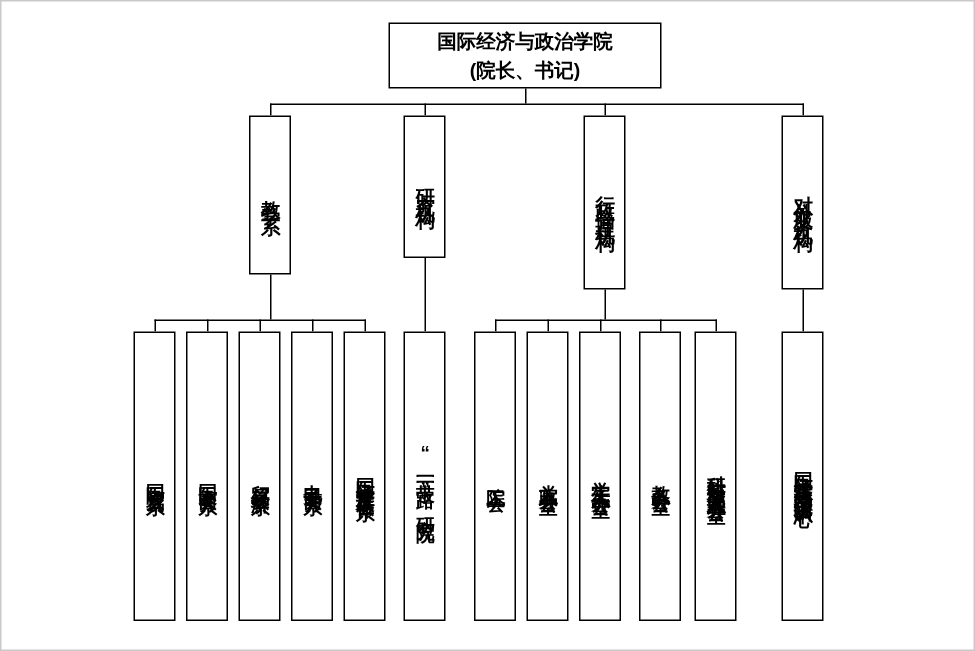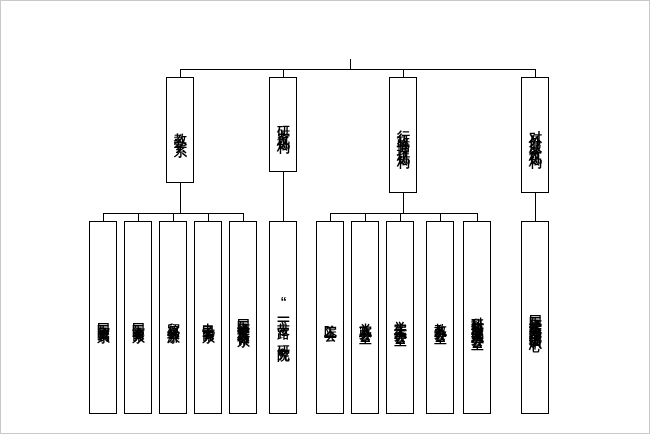--- a/index.html
+++ b/index.html
@@ -22,20 +22,24 @@
     font-weight:bold; font-size:13px; letter-spacing:5px; white-space:nowrap;
   }
   .leaf { top:220px; height:193px; }
   .leaf .vtext { font-size:12.5px; letter-spacing:2px; }
 </style>
 </head>
 <body>
 
 <div class="canvas">
 
+  <div class="box root-box">
+    <div>国际经济与政治学院</div>
+    <div>(院长、书记)</div>
+  </div>
 
   <div class="line" style="left:349px;top:58px;width:1px;height:10px;"></div>
   <div class="line" style="left:179px;top:68px;width:356px;height:1px;"></div>
   <div class="line" style="left:179px;top:68px;width:1px;height:8px;"></div>
   <div class="line" style="left:282px;top:68px;width:1px;height:8px;"></div>
   <div class="line" style="left:402px;top:68px;width:1px;height:8px;"></div>
   <div class="line" style="left:534px;top:68px;width:1px;height:8px;"></div>
 
   <div class="box vbox" style="left:165px;top:76px;height:106px;">
     <span class="vtext">教学系</span>

